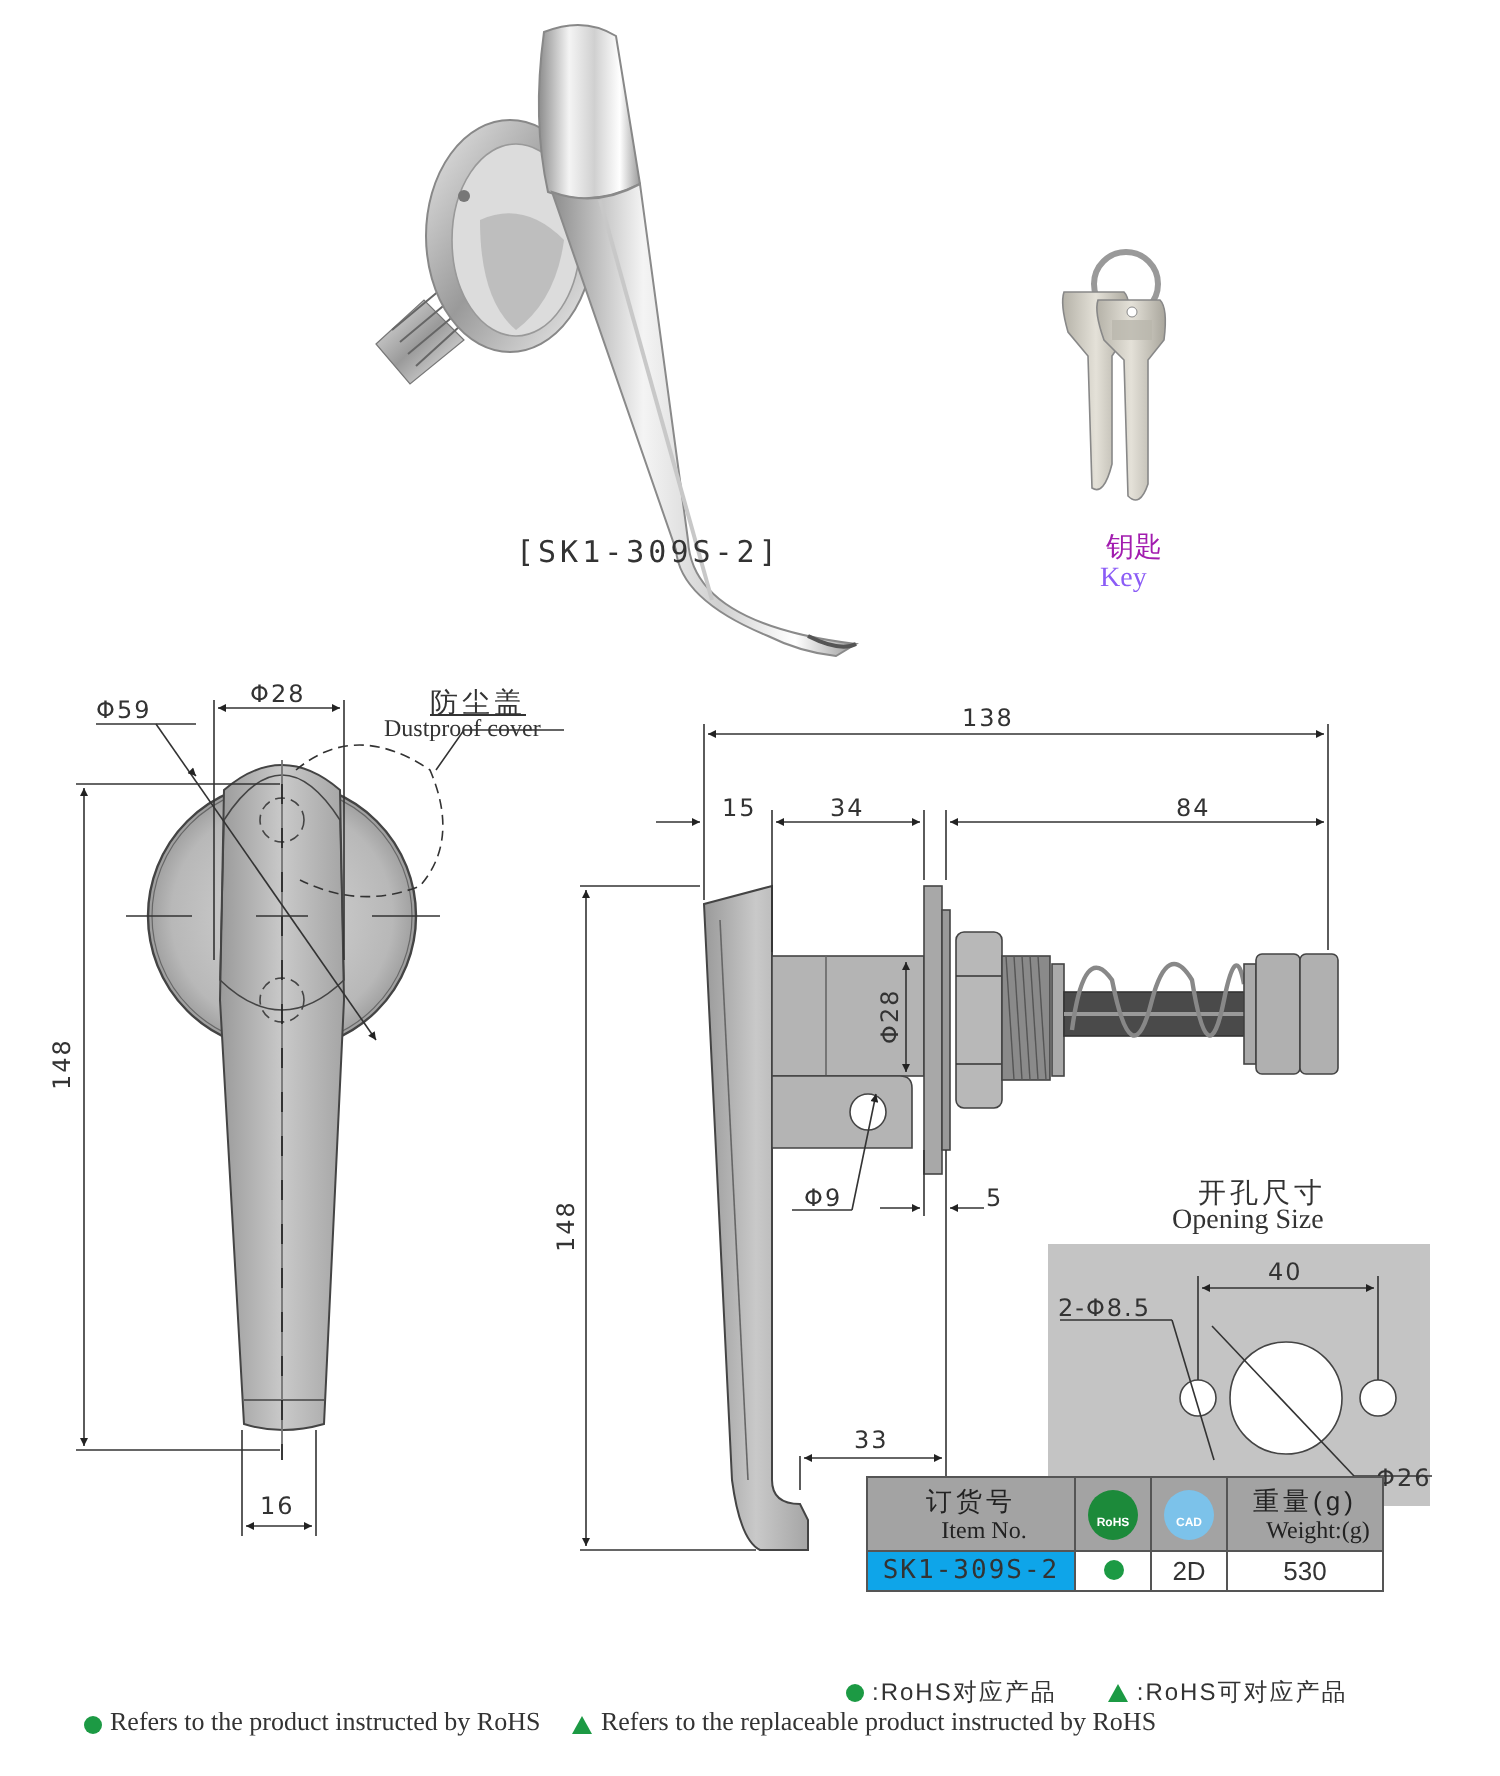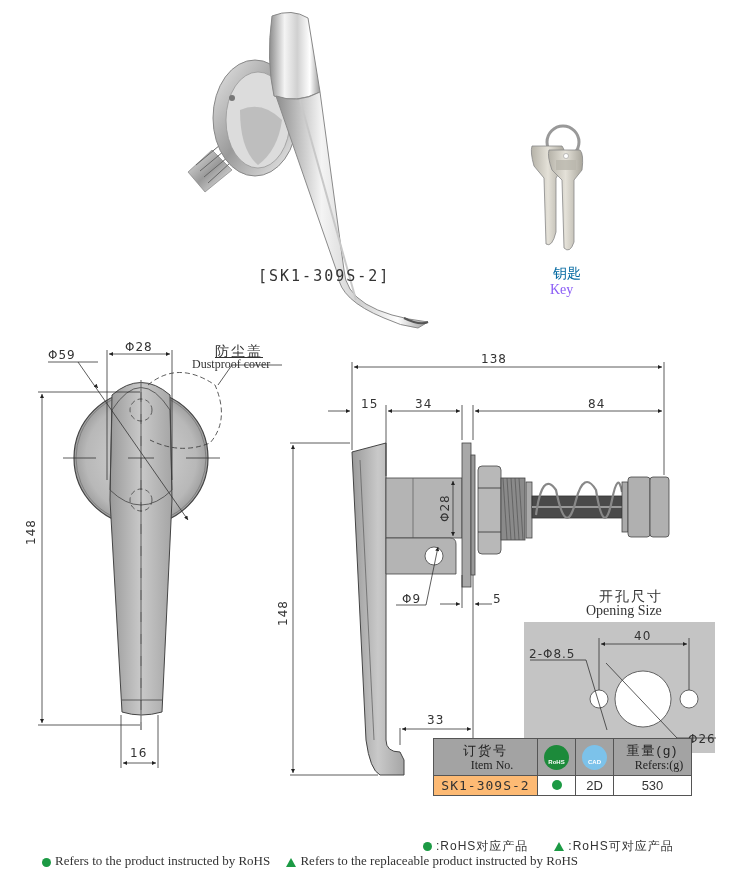--- a/index.html
+++ b/index.html
@@ -4,32 +4,32 @@
 <style>
   * { margin: 0; padding: 0; box-sizing: border-box; }
   html, body { width: 750px; height: 888px; background: #ffffff; overflow: hidden; }
   body { position: relative; font-family: "Liberation Sans", sans-serif; color: #333; }
   .abs { position: absolute; }
   svg { position: absolute; left: 0; top: 0; }
   .mono { font-family: "DejaVu Sans Mono", "Liberation Mono", monospace; }
   .serif { font-family: "Liberation Serif", "DejaVu Serif", serif; }
   .dim { font-family: "DejaVu Sans", sans-serif; font-size: 12px; color: #333; letter-spacing: 1px; }
   .model-label { left: 258px; top: 267px; font-size: 15px; letter-spacing: 2px; color: #333; }
-  .key-cn { left: 553px; top: 265px; font-size: 14px; color: #0369a1; }
+  .key-cn { left: 553px; top: 265px; font-size: 14px; color: #a21caf; }
   .key-en { left: 550px; top: 282px; font-size: 14px; color: #8b5cf6; }
   .dust-cn { left: 215px; top: 343px; font-size: 14px; letter-spacing: 2px; text-decoration: underline; }
   .dust-en { left: 192px; top: 357px; font-size: 12px; }
   .open-cn { left: 599px; top: 588px; font-size: 14px; letter-spacing: 2px; }
   .open-en { left: 586px; top: 603px; font-size: 14px; }
 
   table.items { position: absolute; left: 433px; top: 738px; border-collapse: collapse; width: 259px; border-radius: 22px; }
   table.items td { border: 1px solid #555; text-align: center; vertical-align: middle; }
   table.items tr.head td { background: #a3a3a3; height: 37px; color: #222; }
   table.items tr.row td { background: #fff; height: 20px; font-size: 13px; }
-  table.items tr.row td.itemno { background: #fdba74; letter-spacing: 1px; }
+  table.items tr.row td.itemno { background: #0ea5e9; letter-spacing: 1px; }
   .hcn { font-size: 13px; letter-spacing: 2px; line-height: 15px; }
   .hen { font-size: 12px; line-height: 14px; padding-left: 13px; }
   .badge { display: inline-block; width: 25px; height: 25px; border-radius: 50%; color: #fff; font-size: 6px; font-weight: bold; line-height: 8px; padding-top: 13px; }
   .badge.rohs { background: #1c8a3a; }
   .badge.cad { background: #7cc2ea; }
   .dot { display: inline-block; width: 10px; height: 10px; border-radius: 50%; background: #1c9a44; }
 
   .legend-cn { left: 423px; top: 838px; font-size: 12px; letter-spacing: 1px; }
   .legend-en { left: 42px; top: 853px; font-size: 13px; }
   .g-dot { display: inline-block; width: 9px; height: 9px; border-radius: 50%; background: #1c9a44; margin-right: 4px; vertical-align: middle; }
@@ -254,21 +254,21 @@
       <div class="hen serif">Item No.</div>
     </td>
     <td style="width:38px;">
       <span class="badge rohs">RoHS</span>
     </td>
     <td style="width:38px;">
       <span class="badge cad">CAD</span>
     </td>
     <td>
       <div class="hcn">重量(g)</div>
-      <div class="hen serif">Refers:(g)</div>
+      <div class="hen serif">Weight:(g)</div>
     </td>
   </tr>
   <tr class="row">
     <td class="itemno mono">SK1-309S-2</td>
     <td><span class="dot"></span></td>
     <td>2D</td>
     <td>530</td>
   </tr>
 </tbody>
   </table>

